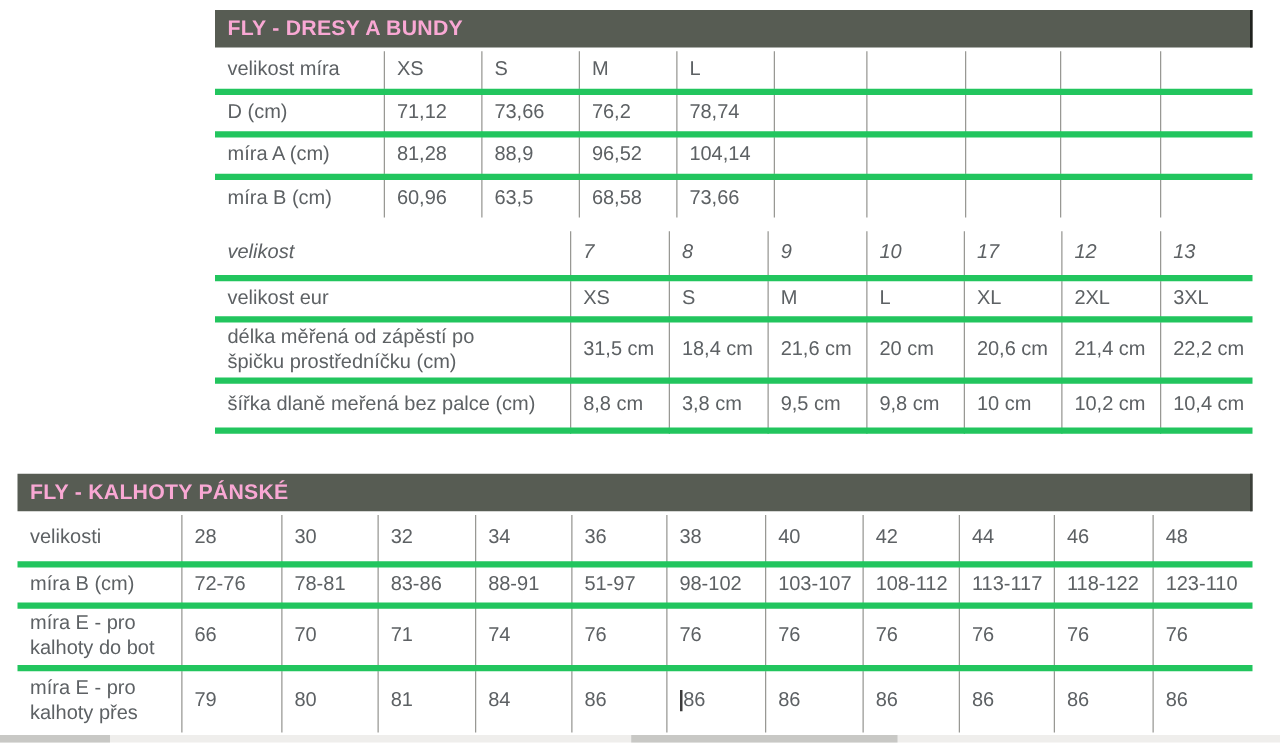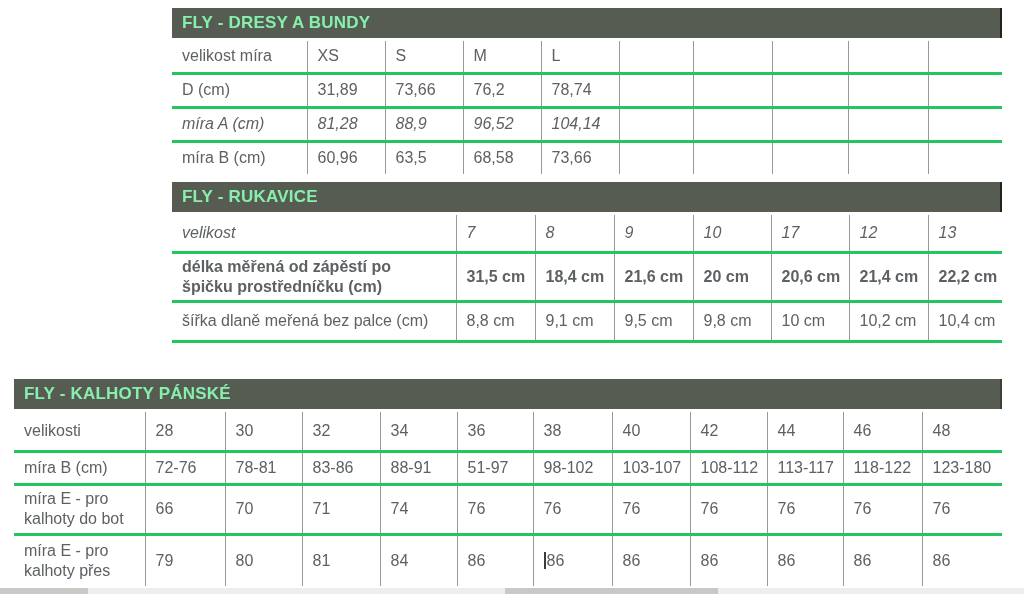--- a/index.html
+++ b/index.html
@@ -11,21 +11,21 @@
     font-family: "Liberation Sans", "DejaVu Sans", sans-serif;
   }
   .size-table-block { position: absolute; }
   #block-0 { left: 172px; top: 8px;   width: 830px; }
   #block-1 { left: 172px; top: 182px; width: 830px; }
   #block-2 { left: 14px;  top: 379px; width: 988px; }
 
   .title-bar {
     height: 30px;
     background: #575c53;
-    color: #86efac;
+    color: #f9a8d4;
     font-weight: bold;
     font-size: 17px;
     letter-spacing: 0.2px;
     display: flex;
     align-items: center;
     padding-left: 10px;
     box-sizing: border-box;
     border-right: 2px solid #20231f;
   }
   #block-2 .title-bar { border-right-color: #3c403a; }
@@ -39,21 +39,21 @@
   table.size-table td {
     font-size: 16px;
     color: #5d6164;
     padding: 2px 4px 2px 10px;
     vertical-align: middle;
     overflow: hidden;
     white-space: pre-line;
     line-height: 1.25;
   }
   table.size-table td + td { border-left: 1px solid #989894; }
-  table.size-table tr { border-bottom: 3px solid #22c55e; }
+  table.size-table tr { border-bottom: 5px solid #22c55e; }
   table.size-table tr.no-bb { border-bottom: none; }
 
   .caret {
     display: inline-block;
     width: 2px; height: 17px;
     background: #3c3c3c;
     vertical-align: text-bottom;
     margin-right: 1px;
   }
 
@@ -98,31 +98,31 @@
           <td>M</td>
           <td>L</td>
           <td></td>
           <td></td>
           <td></td>
           <td></td>
           <td></td>
         </tr>
         <tr style="height: 34px;">
           <td>D (cm)</td>
-          <td>31,89</td>
+          <td>71,12</td>
           <td>73,66</td>
           <td>76,2</td>
           <td>78,74</td>
           <td></td>
           <td></td>
           <td></td>
           <td></td>
           <td></td>
         </tr>
-        <tr style="height: 34px; font-style: italic;">
+        <tr style="height: 34px;">
           <td>míra A (cm)</td>
           <td>81,28</td>
           <td>88,9</td>
           <td>96,52</td>
           <td>104,14</td>
           <td></td>
           <td></td>
           <td></td>
           <td></td>
           <td></td>
@@ -137,23 +137,20 @@
           <td></td>
           <td></td>
           <td></td>
           <td></td>
         </tr>
       </tbody>
     </table>
 </section>
 
 <section class="size-table-block" id="block-1">
-  <div class="title-bar">
-    <span>FLY - RUKAVICE</span>
-  </div>
   <table class="size-table">
       <colgroup>
         <col style="width: 284px;">
         <col style="width: 79px;">
         <col style="width: 79px;">
         <col style="width: 79px;">
         <col style="width: 78px;">
         <col style="width: 78px;">
         <col style="width: 79px;">
         <col style="width: 74px;">
@@ -162,35 +159,45 @@
         <tr style="height: 37px; font-style: italic;">
           <td>velikost</td>
           <td>7</td>
           <td>8</td>
           <td>9</td>
           <td>10</td>
           <td>17</td>
           <td>12</td>
           <td>13</td>
         </tr>
-        <tr style="height: 49px; font-weight: bold;">
+        <tr style="height: 33px;">
+          <td>velikost eur</td>
+          <td>XS</td>
+          <td>S</td>
+          <td>M</td>
+          <td>L</td>
+          <td>XL</td>
+          <td>2XL</td>
+          <td>3XL</td>
+        </tr>
+        <tr style="height: 49px;">
           <td>délka měřená od zápěstí po
 špičku prostředníčku (cm)</td>
           <td>31,5 cm</td>
           <td>18,4 cm</td>
           <td>21,6 cm</td>
           <td>20 cm</td>
           <td>20,6 cm</td>
           <td>21,4 cm</td>
           <td>22,2 cm</td>
         </tr>
         <tr style="height: 40px;">
           <td>šířka dlaně meřená bez palce (cm)</td>
           <td>8,8 cm</td>
-          <td>9,1 cm</td>
+          <td>3,8 cm</td>
           <td>9,5 cm</td>
           <td>9,8 cm</td>
           <td>10 cm</td>
           <td>10,2 cm</td>
           <td>10,4 cm</td>
         </tr>
       </tbody>
     </table>
 </section>
 
@@ -233,21 +240,21 @@
           <td>72-76</td>
           <td>78-81</td>
           <td>83-86</td>
           <td>88-91</td>
           <td>51-97</td>
           <td>98-102</td>
           <td>103-107</td>
           <td>108-112</td>
           <td>113-117</td>
           <td>118-122</td>
-          <td>123-180</td>
+          <td>123-110</td>
         </tr>
         <tr style="height: 50px;">
           <td>míra E - pro
 kalhoty do bot</td>
           <td>66</td>
           <td>70</td>
           <td>71</td>
           <td>74</td>
           <td>76</td>
           <td>76</td>

